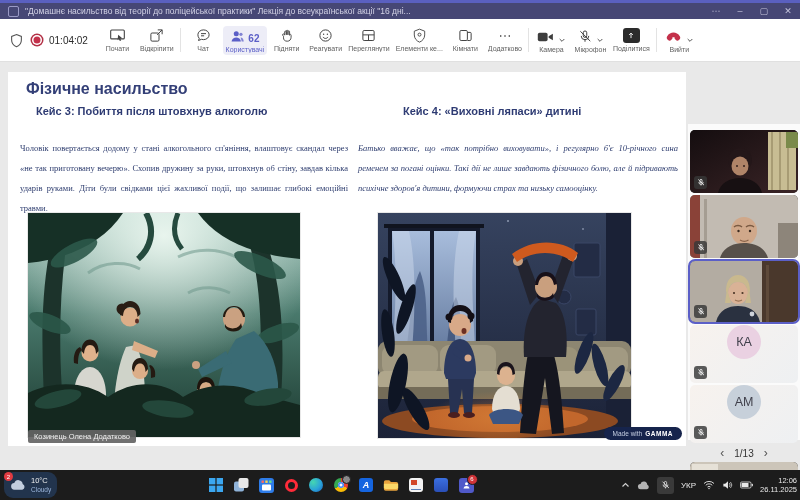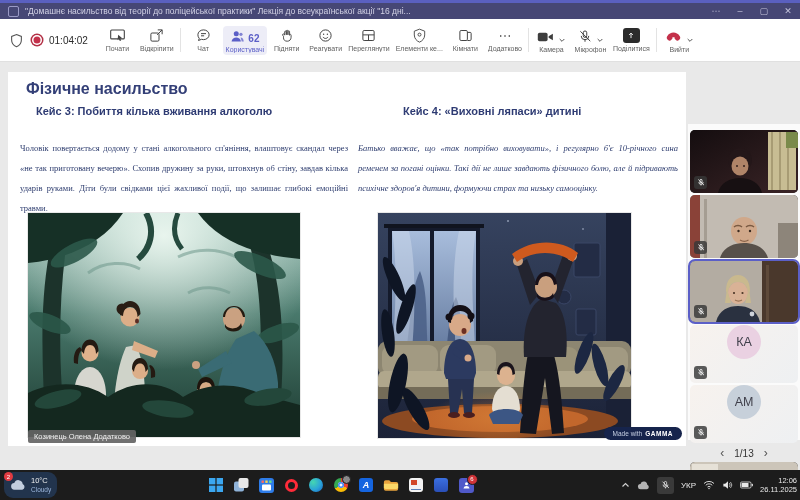--- a/index.html
+++ b/index.html
@@ -304,21 +304,21 @@
     </span>
     <span class="lab">Вийти</span>
   </div>
 </div>
 
 <div class="main">
 
   <div class="slide">
     <div class="slide-title">Фізичне насильство</div>
 
-    <div class="case-h c3">Кейс 3: Побиття кілька вживання алкоголю</div>
+    <div class="case-h c3">Кейс 3: Побиття після штовхнув алкоголю</div>
     <div class="case-b c3">Чоловік повертається додому у стані алкогольного сп'яніння, влаштовує скандал через «не так приготовану вечерю». Схопив дружину за руки, штовхнув об стіну, завдав кілька ударів руками. Діти були свідками цієї жахливої події, що залишає глибокі емоційні травми.</div>
 
     <div class="case-h c4">Кейс 4: «Виховні ляпаси» дитині</div>
     <div class="case-b c4">Батько вважає, що «так потрібно виховувати», і регулярно б'є 10-річного сина ременем за погані оцінки. Такі дії не лише завдають фізичного болю, але й підривають психічне здоров'я дитини, формуючи страх та низьку самооцінку.</div>
 
     <div class="illus left">
       <svg width="272" height="224" viewBox="0 0 272 224">
         <defs>
           <linearGradient id="jbg" x1="0" y1="0" x2="0" y2="1">
             <stop offset="0" stop-color="#a7cac0"></stop>

